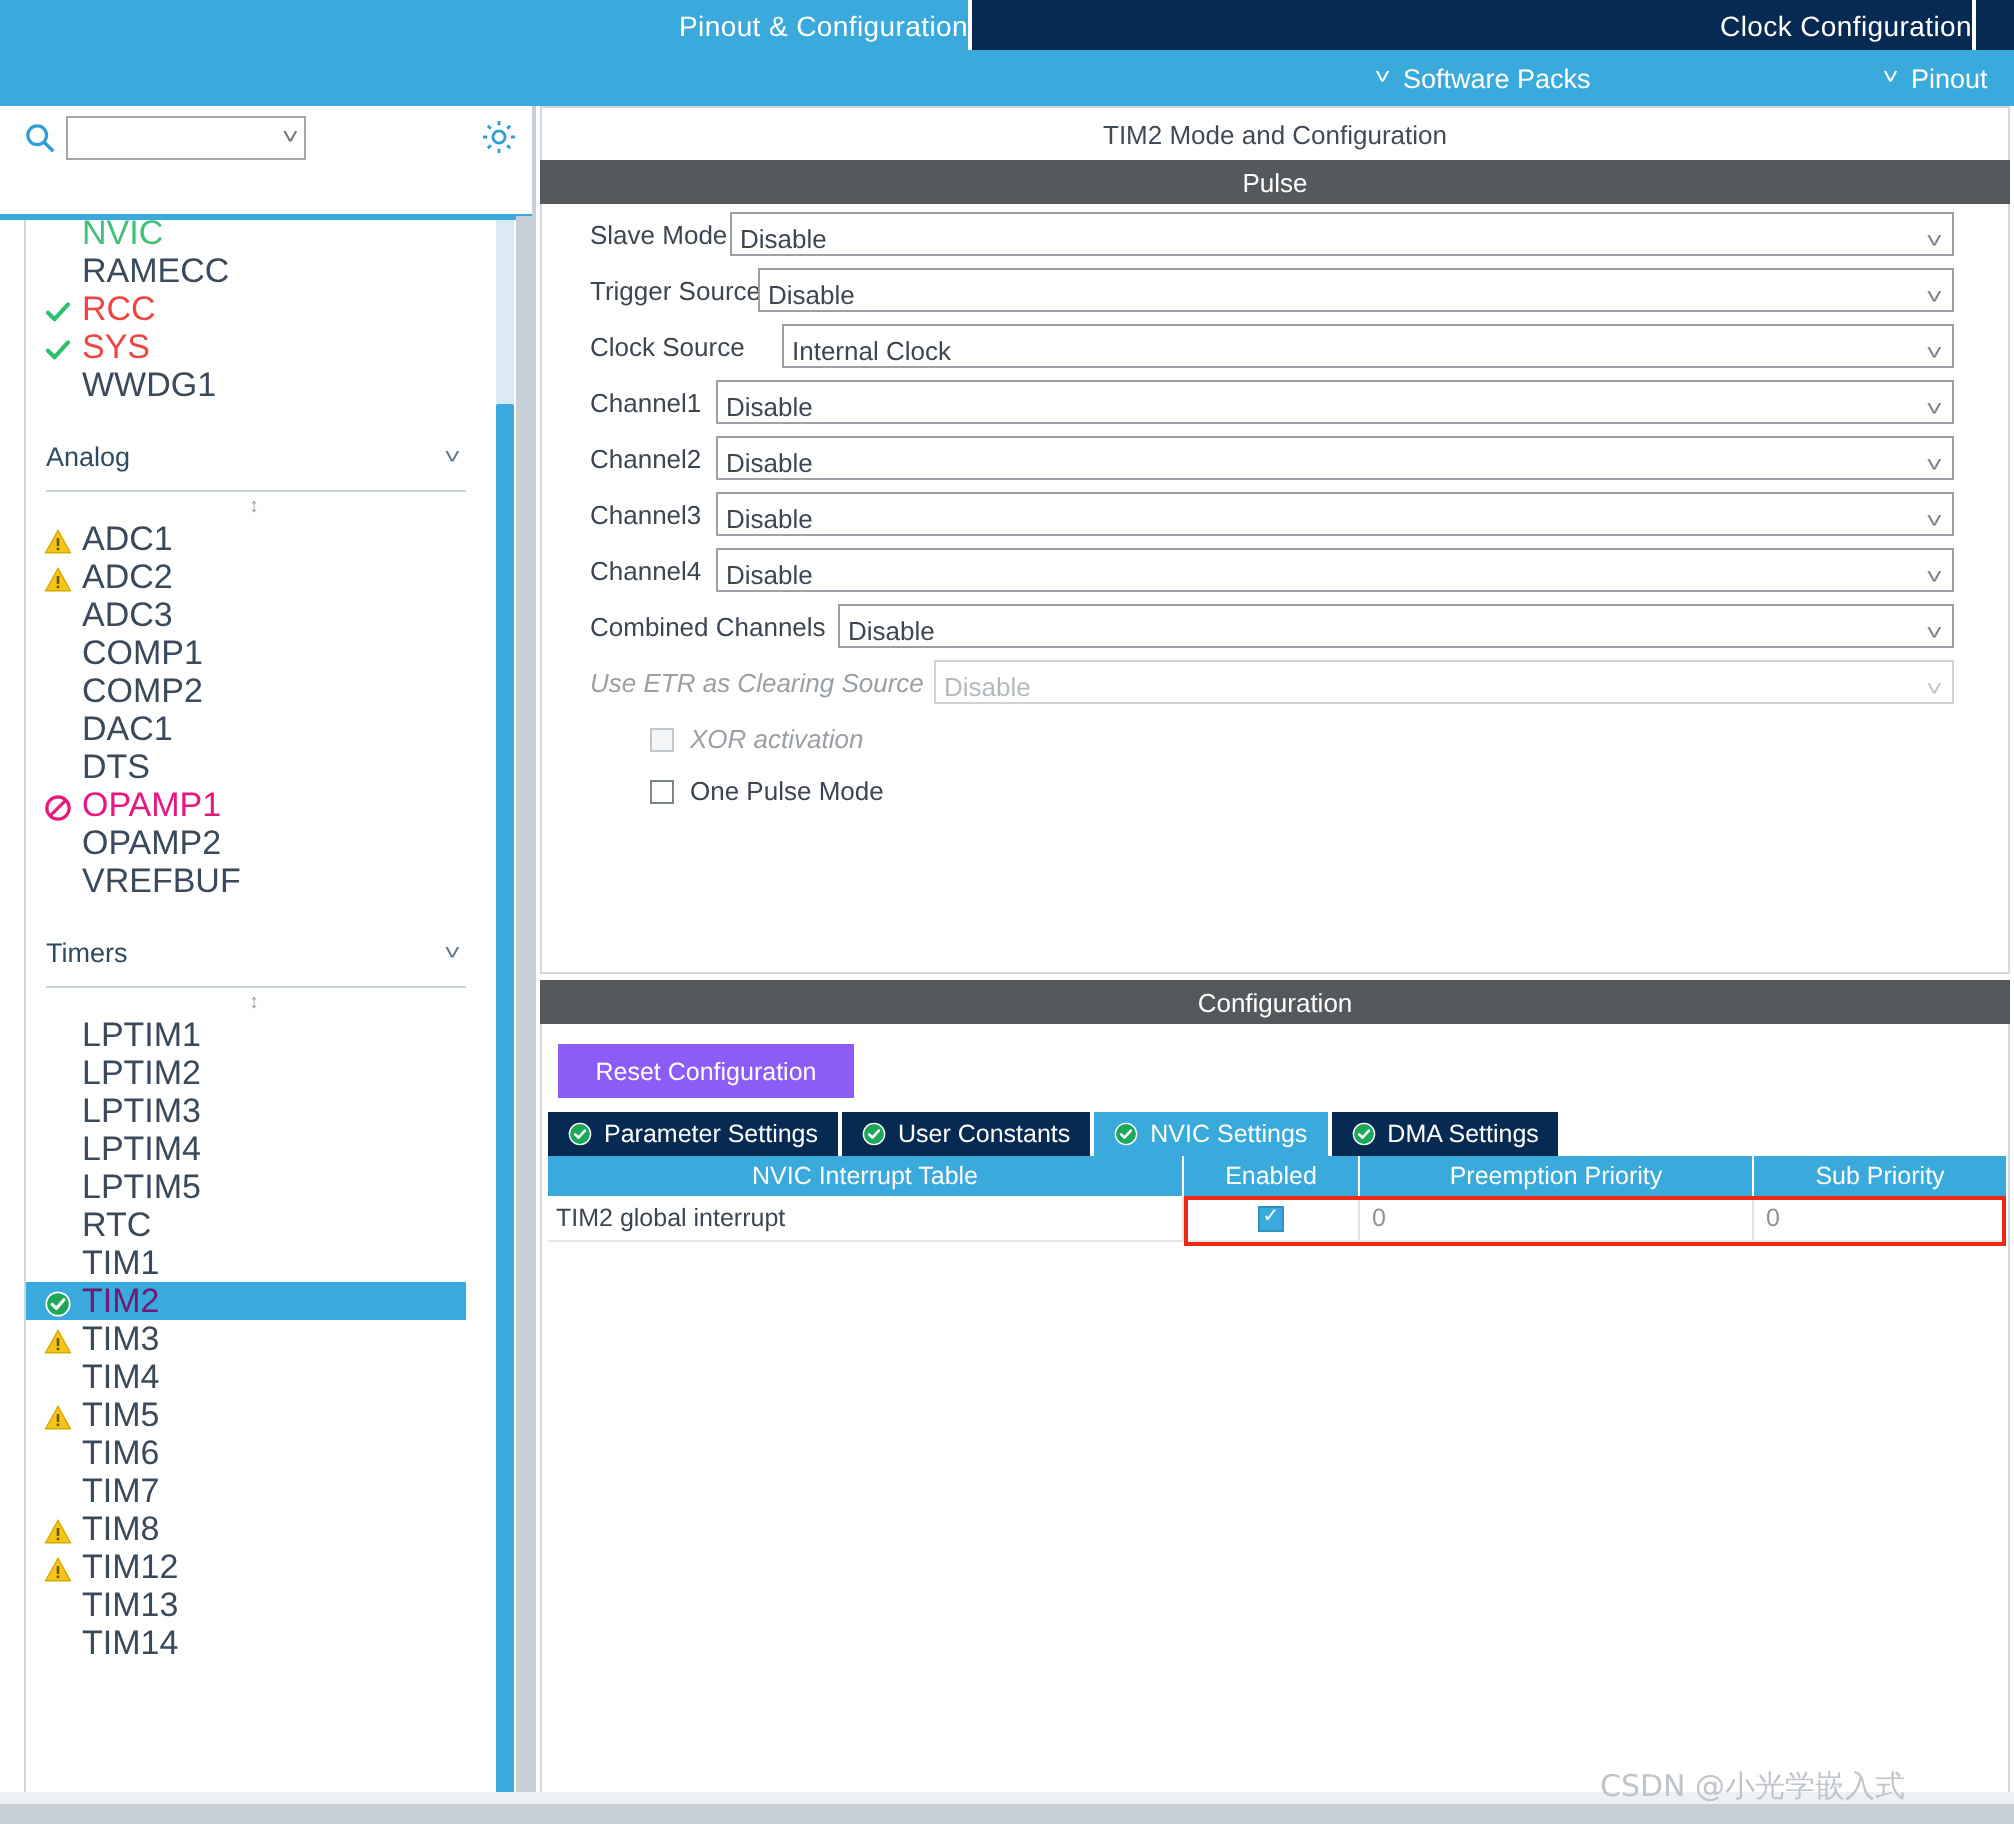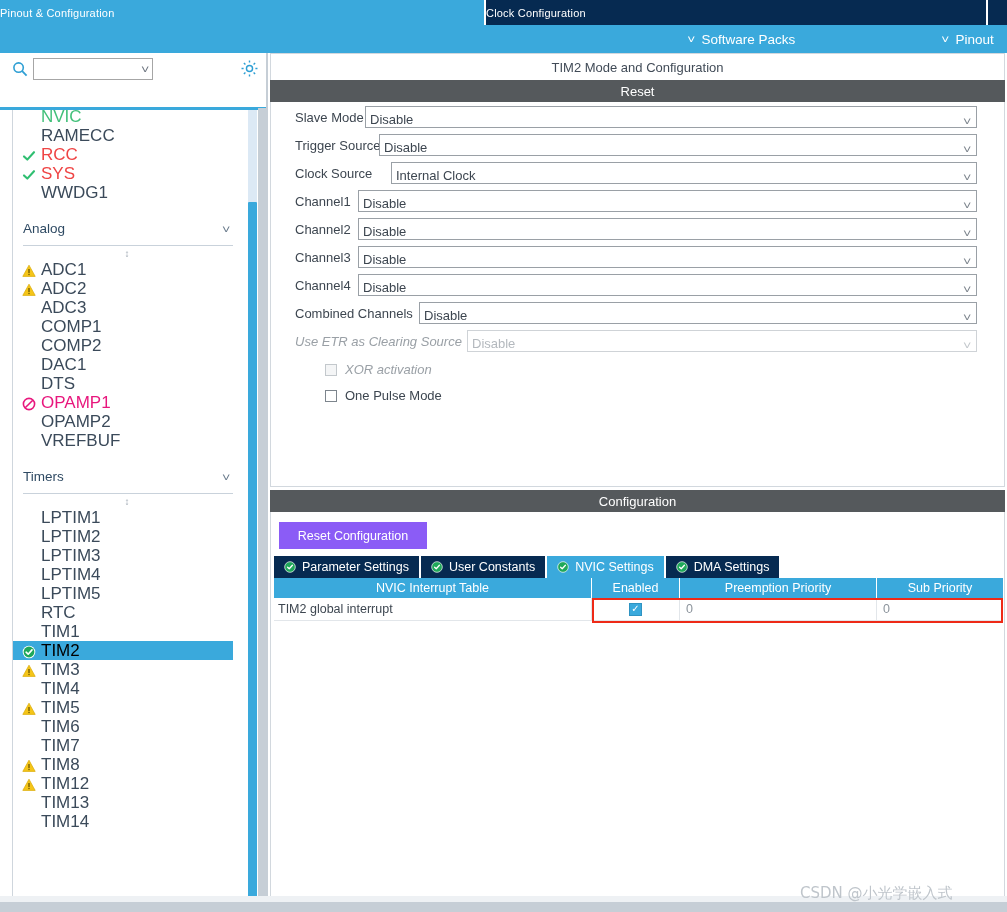--- a/index.html
+++ b/index.html
@@ -14,22 +14,22 @@
   }
   #root { position: relative; width: 1007px; height: 912px; background: #c6ced6; }
 
   
   .topbar {
     position: absolute; left: 0; top: 0; width: 1007px; height: 25px;
     background: #3aa9dc;
   }
   .tab-main {
     position: absolute; top: 0; height: 25px;
-    display: flex; align-items: center; justify-content: flex-start;
-    color: #ffffff; font-size: 11px; letter-spacing: .2px;
+    display: flex; align-items: center; justify-content: flex-end;
+    color: #ffffff; font-size: 14px; letter-spacing: .2px;
   }
   .tab-pinout { left: 0; width: 484px; background: #3aa9dc; }
   .tab-clock  { left: 486px; width: 500px; background: #062a51; }
   .tab-right-stub { left: 988px; width: 19px; background: #062a51; }
   .tab-sep { position: absolute; top: 0; width: 2px; height: 25px; background: #ffffff; }
 
   
   .subbar {
     position: absolute; left: 0; top: 25px; width: 1007px; height: 28px;
     background: #3aa9dc;
@@ -82,21 +82,21 @@
   }
   .tree { position: absolute; left: 0; top: 0; width: 228px; }
   .tree-item {
     position: relative; height: 19px; display: flex; align-items: center;
     padding-left: 28px; font-size: 17px; color: #3b4a5a;
   }
   .tree-item .ico { position: absolute; left: 9px; top: 50%; transform: translateY(-50%); width: 14px; height: 14px; }
   .tree-item.ok   { color: #ef4444; }
   .tree-item.warn { color: #43c07a; }
   .tree-item.err  { color: #e8177d; }
-  .tree-item.sel  { background: #3aa9dc; color: #000000; width: 220px; }
+  .tree-item.sel  { background: #3aa9dc; color: #701a75; width: 220px; }
 
   .tree-group {
     position: relative; height: 34px; margin: 10px 0 0 10px; width: 210px;
     display: flex; align-items: center; border-bottom: 1px solid #c9d2db;
     font-size: 13.5px; color: #2f4a63;
   }
   .tree-group .gchev { position: absolute; right: 4px; color: #6a7b8c; font-size: 11px; transform: scaleX(1.3); }
   .grip { height: 14px; display: flex; align-items: center; justify-content: center; color: #9aa4ae; font-size: 10px; }
 
   .sb-scrollbar {
@@ -456,21 +456,21 @@
     <div class="sb-outer-track"></div>
   </div>
 
   <div class="right">
 
     <div class="panel-title">
       <span>TIM2 Mode and Configuration</span>
     </div>
 
     <div class="section-hdr mode-hdr">
-      <span>Reset</span>
+      <span>Pulse</span>
     </div>
 
     <div class="mode-body" id="mode-mount">
         <div class="field" style="top:4px;">
           <span class="lbl" style="left:24px;width:63px;">Slave Mode</span>
           <div class="combo" style="left:94px;width:612px;">
             <span>Disable</span>
             <span class="arrow">˅</span>
           </div>
         </div>

